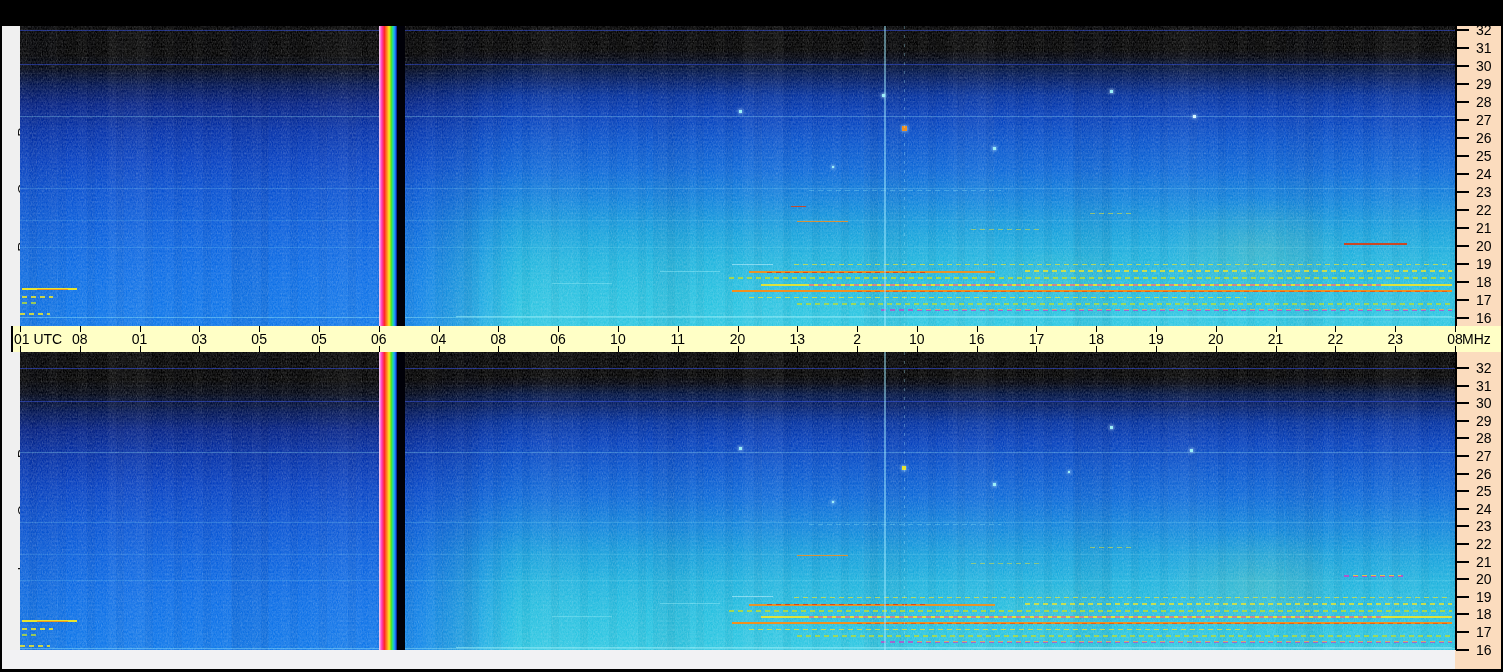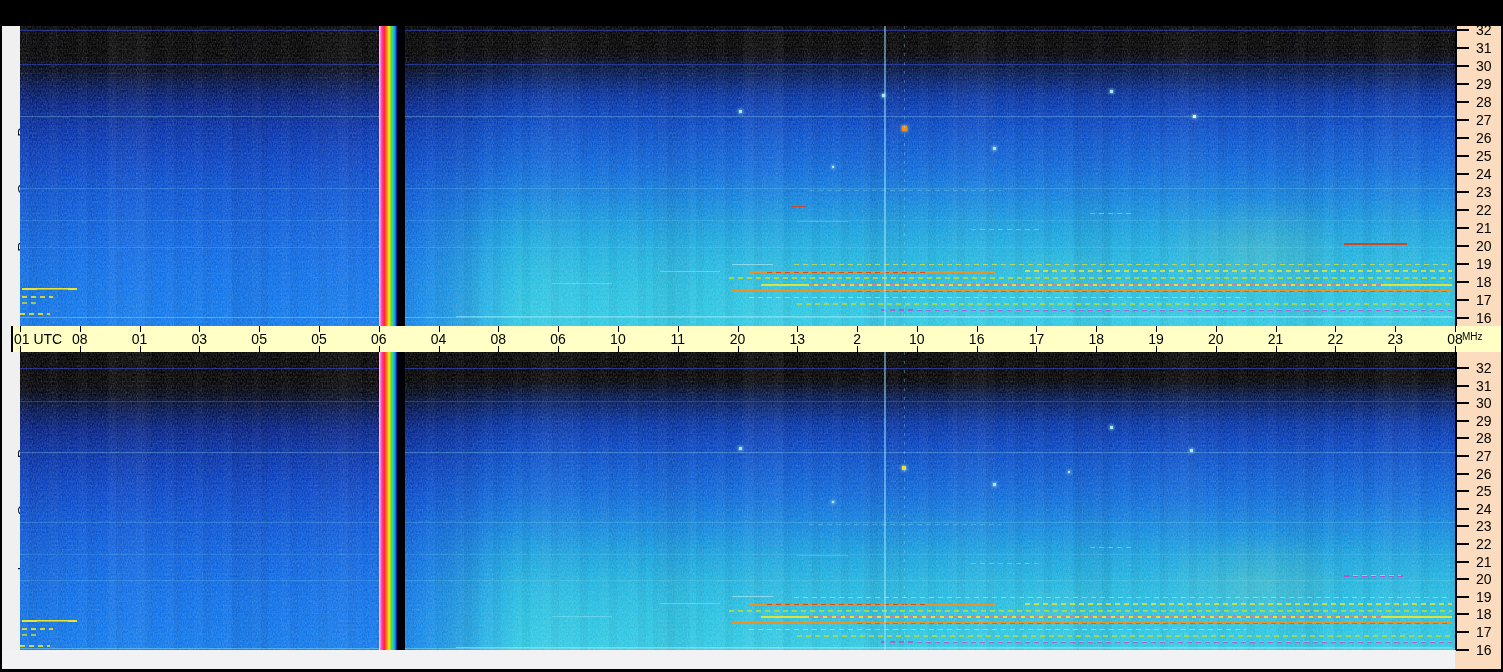--- a/index.html
+++ b/index.html
@@ -41,21 +41,21 @@
   .calstripe{position:absolute;top:0;bottom:0;background:linear-gradient(to right,
       #f0e8f8 0%, #ff8ae0 7%, #ff3cb4 16%, #ff2828 30%, #ff8c1e 44%, #ffe81e 56%,
       #50e41e 68%, #1ed8b4 78%, #1e8cff 88%, #1440d2 96%, #000a28 100%);}
   .calgap{position:absolute;top:0;bottom:0;background:#000008;}
   .vline{position:absolute;top:0;bottom:0;}
 
   .timeaxis{position:absolute;left:11px;top:326px;width:1488px;height:26px;background:#ffffc6;
             border-left:2px solid #000;z-index:5;}
   .htick{position:absolute;width:1px;height:6px;background:#000;}
   .hlabel{position:absolute;top:5px;font-size:14px;color:#000;transform:translateX(-50%);white-space:nowrap;}
-  .mhz{position:absolute;top:5px;font-size:10px;color:#000;white-space:nowrap;}
+  .mhz{position:absolute;top:5px;font-size:14px;color:#000;white-space:nowrap;}
 
   .freqscale{position:absolute;left:1455px;top:26px;width:46px;height:643px;background:#fbdcbe;}
   .scale-border{position:absolute;left:0;top:0;width:2px;height:624px;background:#000;}
   .ftick{position:absolute;left:1px;width:13px;height:2px;background:#000;}
   .flabel{position:absolute;left:21px;font-size:14px;color:#000;transform:translateY(-50%);}
 </style>
 </head>
 <body>
 
 <div class="frame">

